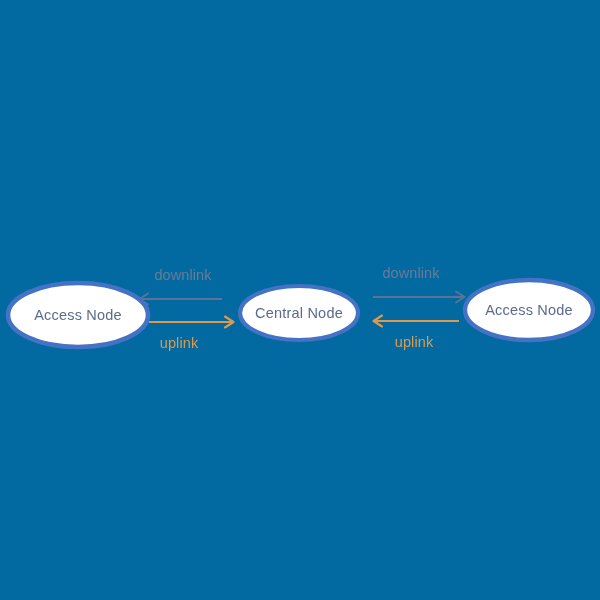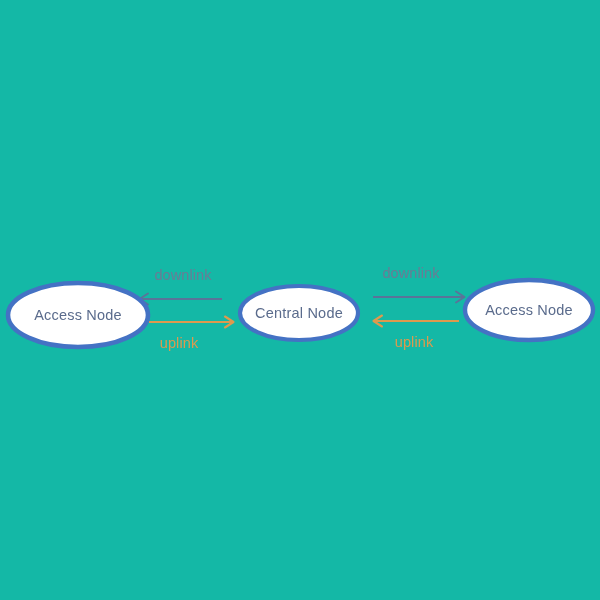--- a/index.html
+++ b/index.html
@@ -11,21 +11,21 @@
   body {
     width: 600px;
     height: 600px;
     overflow: hidden;
     font-family: "Liberation Sans", sans-serif;
   }
   #diagram-canvas {
     position: relative;
     width: 600px;
     height: 600px;
-    background: #14b8a6;
+    background: #0369a1;
   }
   #diagram-svg {
     position: absolute;
     left: 0;
     top: 0;
     width: 600px;
     height: 600px;
     display: block;
   }
   .node-label {

